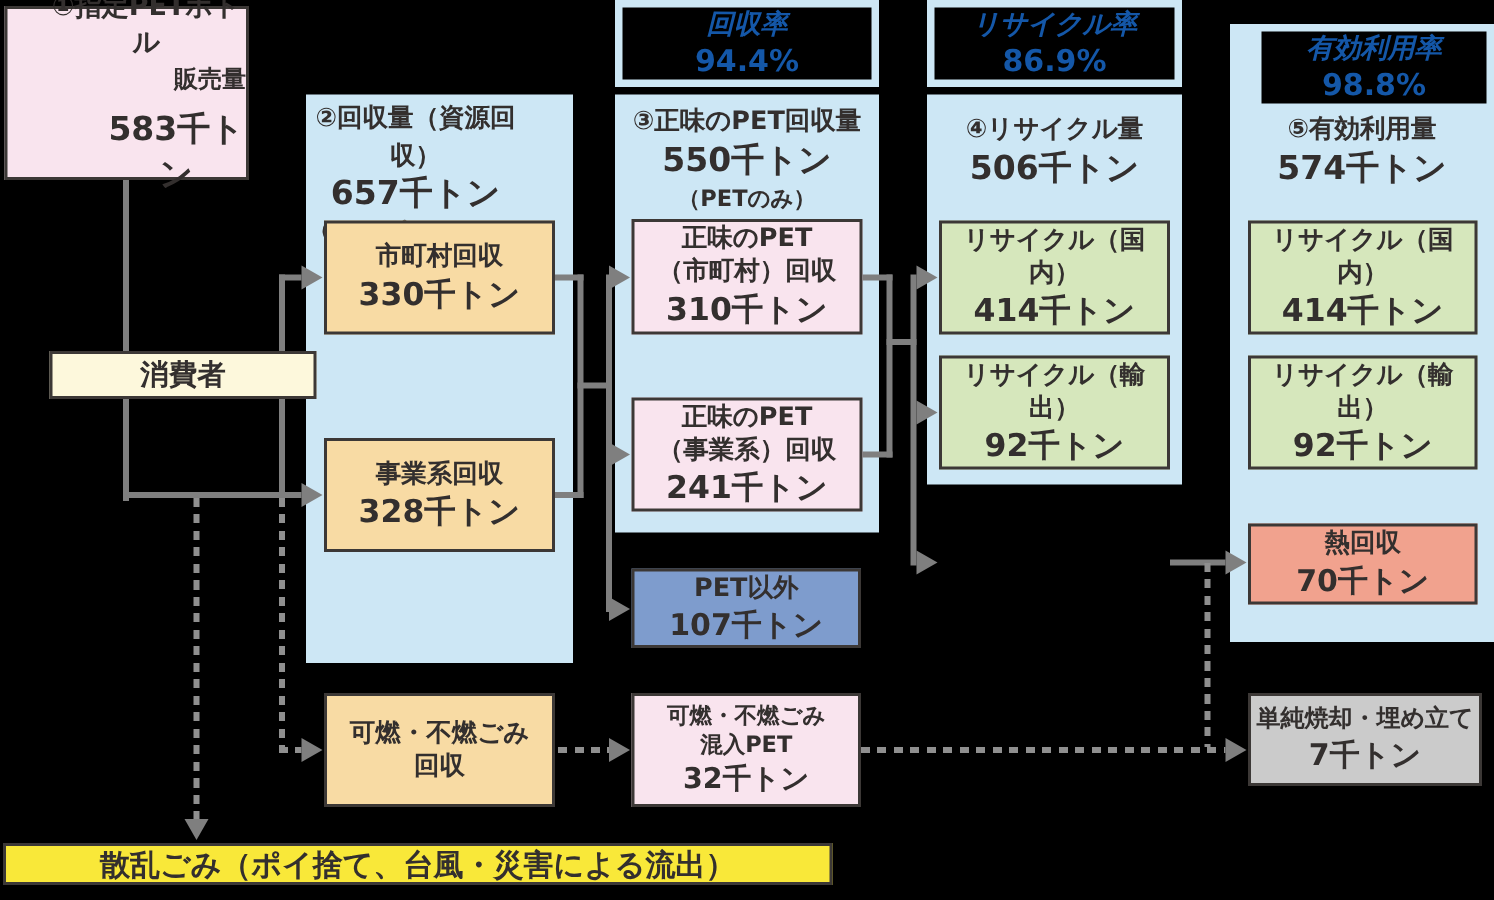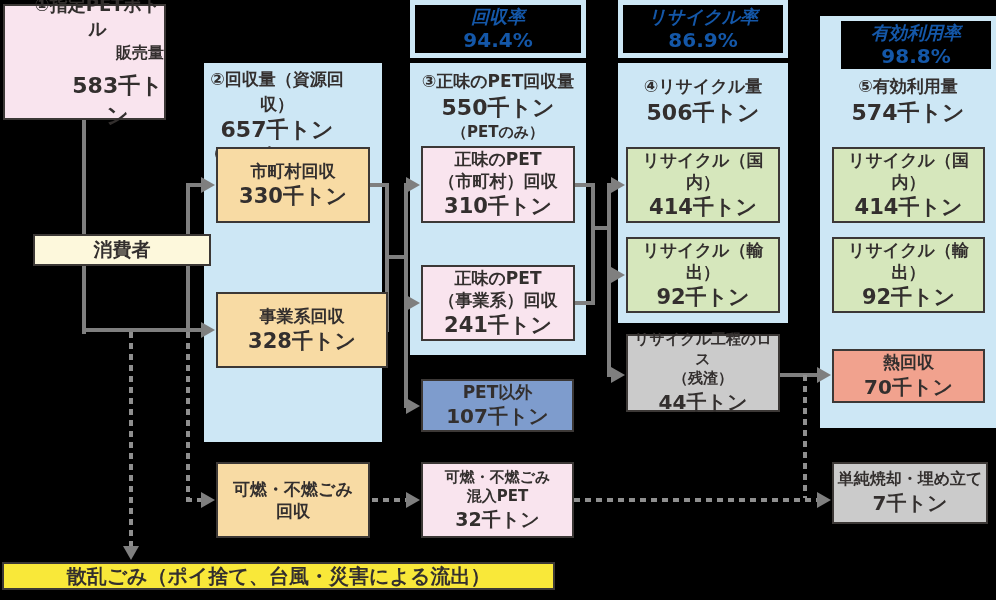--- a/index.html
+++ b/index.html
@@ -137,21 +137,21 @@
   </div>
 
   <div class="bx" style="left:0;top:234px;width:178px;height:32px;background:var(--cream);margin-left:33px;">
     <span style="font-size:19px;font-weight:600;">消費者</span>
   </div>
 
   <div class="bx" style="left:216px;top:147px;width:154px;height:76px;background:var(--tan);">
     <span class="lb">市町村回収</span>
     <span class="vl">330千トン</span>
   </div>
-  <div class="bx" style="left:216px;top:292px;width:172px;height:76px;background:var(--tan);">
+  <div class="bx" style="left:216px;top:292px;width:154px;height:76px;background:var(--tan);">
     <span class="lb">事業系回収</span>
     <span class="vl">328千トン</span>
   </div>
 
   <div class="bx" style="left:421px;top:146px;width:154px;height:77px;background:var(--pink);">
     <span class="lb">正味のPET</span>
     <span class="lb">（市町村）回収</span>
     <span class="vl">310千トン</span>
   </div>
   <div class="bx" style="left:421px;top:265px;width:154px;height:76px;background:var(--pink);">
@@ -167,25 +167,20 @@
 
   <div class="bx" style="left:626px;top:147px;width:154px;height:76px;background:var(--green);">
     <span class="lb">リサイクル（国内）</span>
     <span class="vl">414千トン</span>
   </div>
   <div class="bx" style="left:626px;top:237px;width:154px;height:76px;background:var(--green);">
     <span class="lb">リサイクル（輸出）</span>
     <span class="vl">92千トン</span>
   </div>
 
-  <div class="bx" style="left:626px;top:334px;width:154px;height:78px;background:var(--grayb);">
-    <span class="lbs">リサイクル工程のロス</span>
-    <span class="lbs">（残渣）</span>
-    <span class="vl" style="font-size:20px;">44千トン</span>
-  </div>
 
   <div class="bx" style="left:832px;top:147px;width:153px;height:76px;background:var(--green);">
     <span class="lb">リサイクル（国内）</span>
     <span class="vl">414千トン</span>
   </div>
   <div class="bx" style="left:832px;top:237px;width:153px;height:76px;background:var(--green);">
     <span class="lb">リサイクル（輸出）</span>
     <span class="vl">92千トン</span>
   </div>
   <div class="bx" style="left:832px;top:349px;width:153px;height:54px;background:var(--salmon);">

